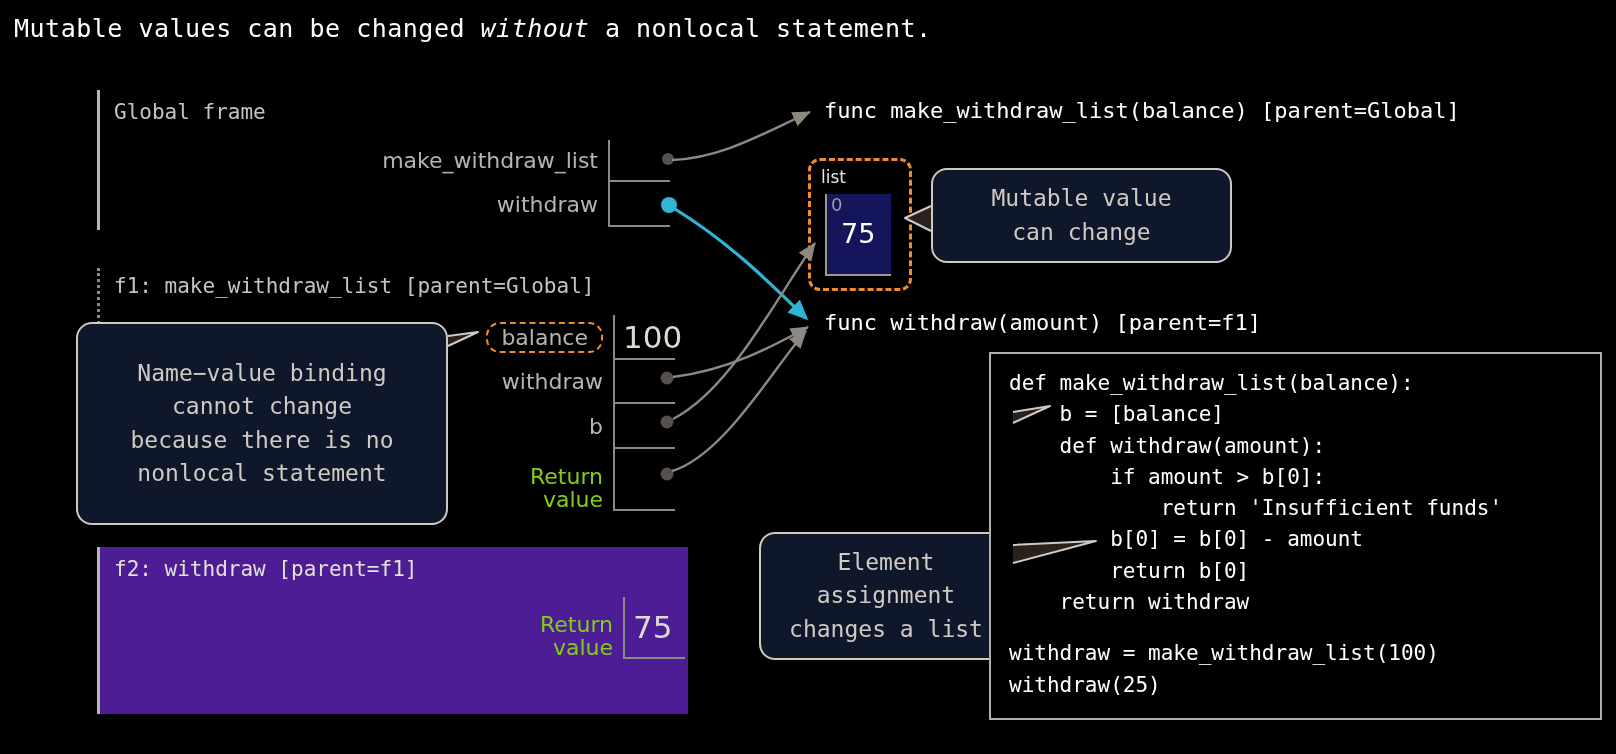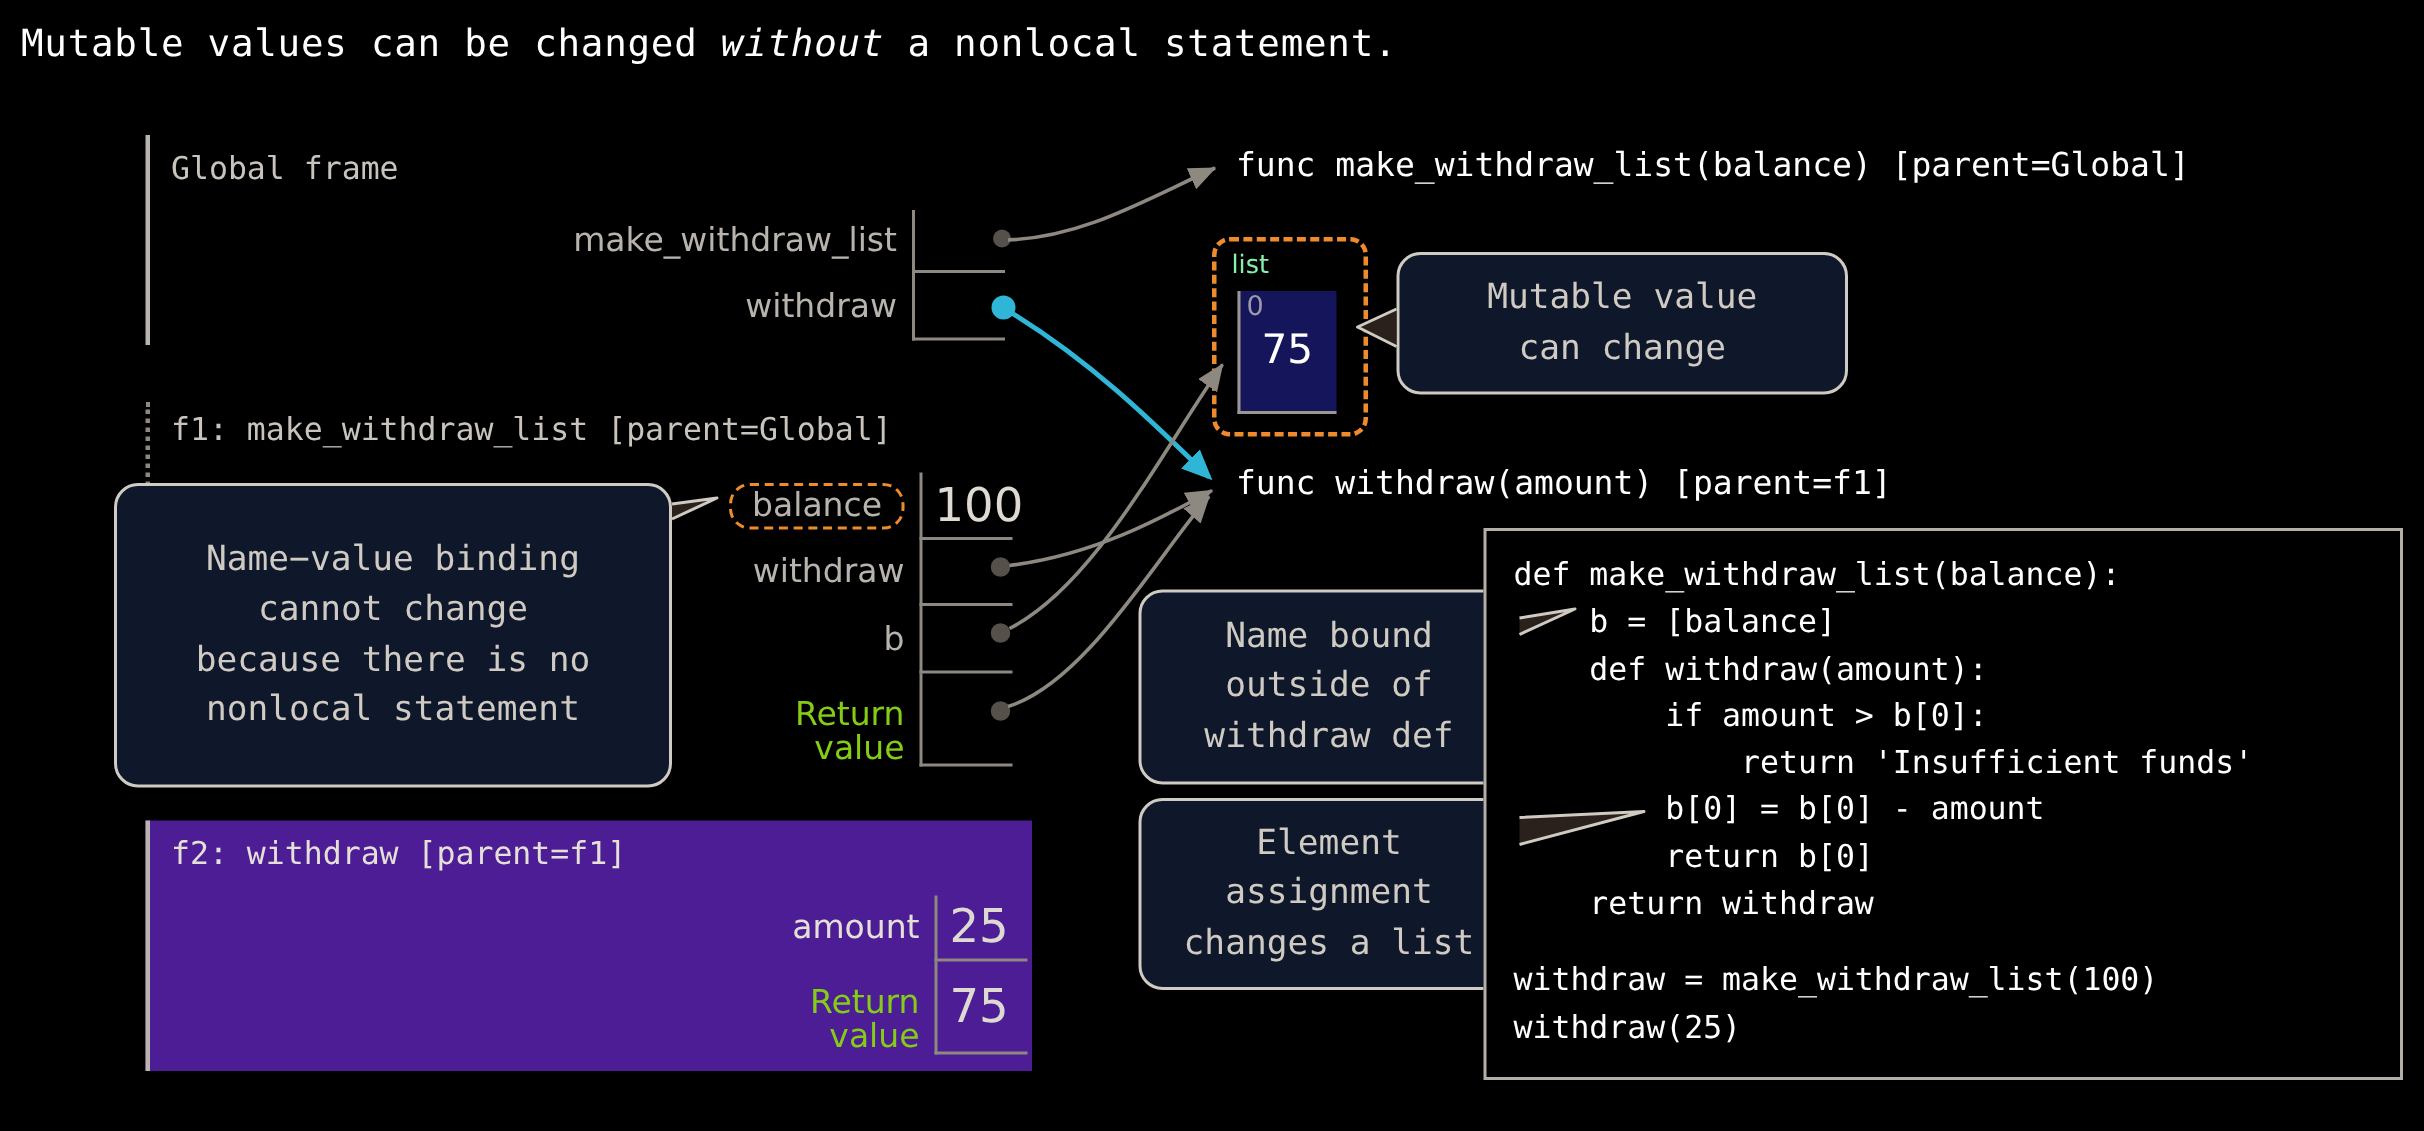--- a/index.html
+++ b/index.html
@@ -77,21 +77,21 @@
     font-family:"DejaVu Sans Mono","Liberation Mono",monospace;
     font-size:22px;color:#ffffff;
   }
 
   
   #list-obj{
     position:absolute;left:808px;top:158px;width:104px;height:133px;
     border:3px dashed #ef8b2c;border-radius:12px;box-sizing:border-box;
   }
   #list-obj .lbl{
-    position:absolute;left:10px;top:6px;font-size:17px;color:#86efac;
+    position:absolute;left:10px;top:6px;font-size:17px;color:#e5e5e5;
     font-family:"DejaVu Sans","Liberation Sans",sans-serif;
   }
   #list-obj .cell{
     position:absolute;left:14px;top:33px;width:66px;height:82px;
     background:#15155c;border-left:2px solid #9b9790;border-bottom:2px solid #9b9790;
     box-sizing:border-box;
   }
   #list-obj .idx{
     position:absolute;left:4px;top:0px;font-size:18px;color:#9d99a8;
     font-family:"DejaVu Sans","Liberation Sans",sans-serif;
@@ -170,24 +170,20 @@
       <div class="bval empty" style="width:62px;height:62px;"></div>
     </div>
   </div>
 
   <div id="f2-frame">
     <div class="frame-label">f2: withdraw [parent=f1]</div>
   </div>
 
   <div class="bindings" style="left:430px;top:597px;width:255px;">
     <div class="brow">
-      <div class="bname" style="width:193px;height:44px;color:#e4e0d8;">amount</div>
-      <div class="bval" style="width:62px;height:44px;">25</div>
-    </div>
-    <div class="brow">
       <div class="bname ret two-line" style="width:193px;height:62px;">
         <span>Return</span>
         <span>value</span>
       </div>
       <div class="bval" style="width:62px;height:62px;">75</div>
     </div>
   </div>
 
   <div class="funclabel" style="left:824px;top:98px;">func make_withdraw_list(balance) [parent=Global]</div>
   <div class="funclabel" style="left:824px;top:310px;">func withdraw(amount) [parent=f1]</div>
@@ -201,23 +197,20 @@
   </div>
 
   <div class="callout" style="left:931px;top:168px;width:301px;height:95px;">Mutable value
 can change</div>
 
   <div class="callout" style="left:76px;top:322px;width:372px;height:203px;">Name−value binding
 cannot change
 because there is no
 nonlocal statement</div>
 
-  <div class="callout" style="left:759px;top:393px;width:254px;height:130px;">Name bound
-outside of
-withdraw def</div>
 
   <div class="callout" style="left:759px;top:532px;width:254px;height:128px;">Element
 assignment
 changes a list</div>
 
   <div id="code">
     <div class="ln">def make_withdraw_list(balance):</div>
     <div class="ln">    b = [balance]</div>
     <div class="ln">    def withdraw(amount):</div>
     <div class="ln">        if amount &gt; b[0]:</div>

